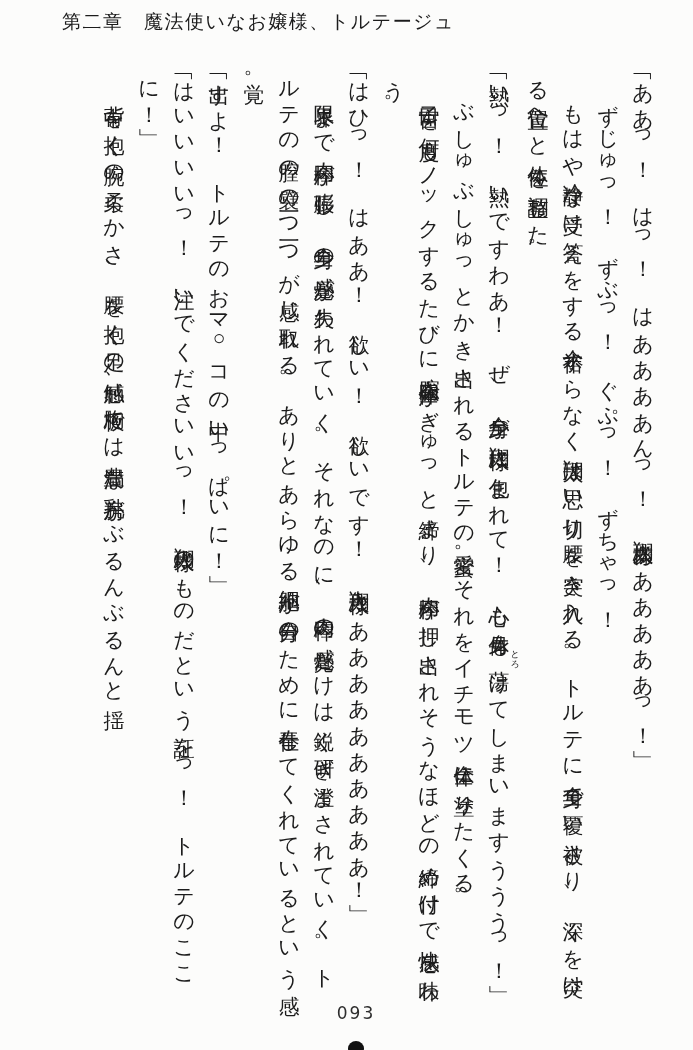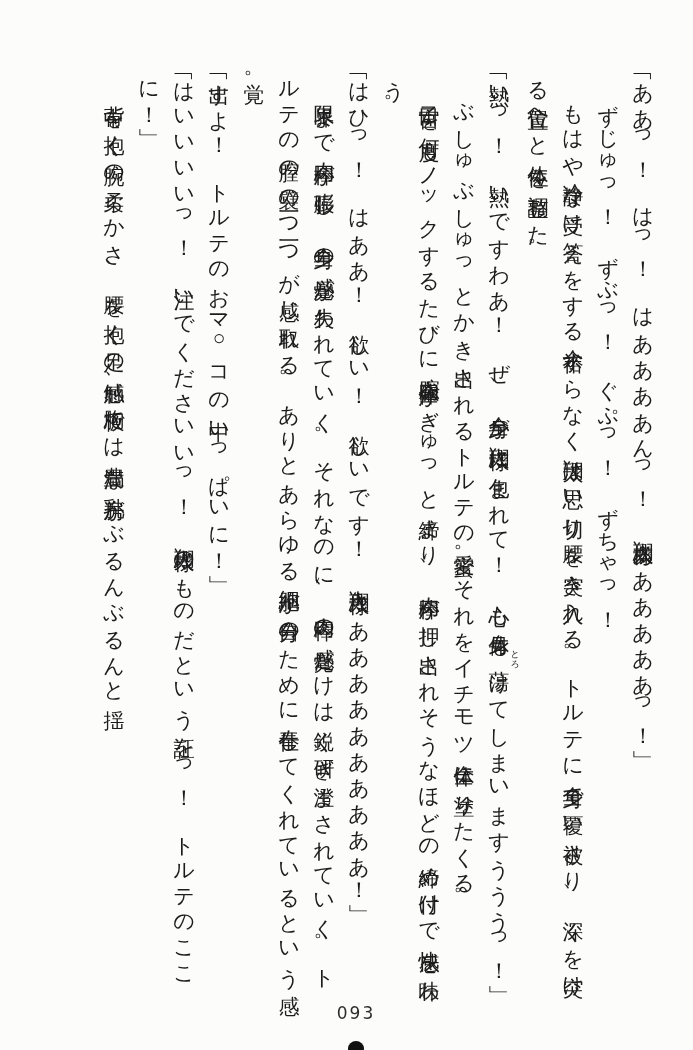--- a/index.html
+++ b/index.html
@@ -59,20 +59,21 @@
     width: 16px;
     height: 15px;
     border-radius: 50%;
     background: #111111;
   }
 </style>
 </head>
 <body>
 
 <div class="page">
+  <div class="chapter-header">第二章　魔法使いなお嬢様、トルテージュ</div>
 
   <div class="page-body">
       <p class="dialogue">「ああっ！　はっ！　はああああんっ！　翔太様ああああああっ！」</p>
       <p class="narration">ずじゅっ！　ずぶっ！　ぐぷっ！　ずちゃっ！</p>
       <p class="narration">もはや冷静な受け答えをする余裕すらなく翔太は思い切り腰を突き入れる。トルテに全身で覆い被さり、深くを突ける位置へと体位を調整した。</p>
       <p class="dialogue">「熱いっ！　熱いですわあ！　ぜ、全身が翔太様に包まれて！　心も身体も<ruby>蕩<rt>とろ</rt></ruby>けてしまいますうううっ！」</p>
       <p class="narration">ぶしゅぶしゅっとかき出されるトルテの愛蜜。それをイチモツ全体に塗りたくる。</p>
       <p class="narration">子宮口を何度もノックするたびに膣肉全体がぎゅっと締まり、肉棒が押し出されそうなほどの締め付けで快感を味わう。</p>
       <p class="dialogue">「はひっ！　はああ！　欲しい！　欲しいです！　翔太様ぁああああああああああ！」</p>
       <p class="narration">限界まで肉棒が膨張し、全身の感覚が失われていく。それなのに、肉棒の感覚だけは鋭く研ぎ澄まされていく。トルテの膣の襞の一つ一つが感じ取れる。ありとあらゆる細胞が自分のために奉仕してくれているという感覚。</p>

